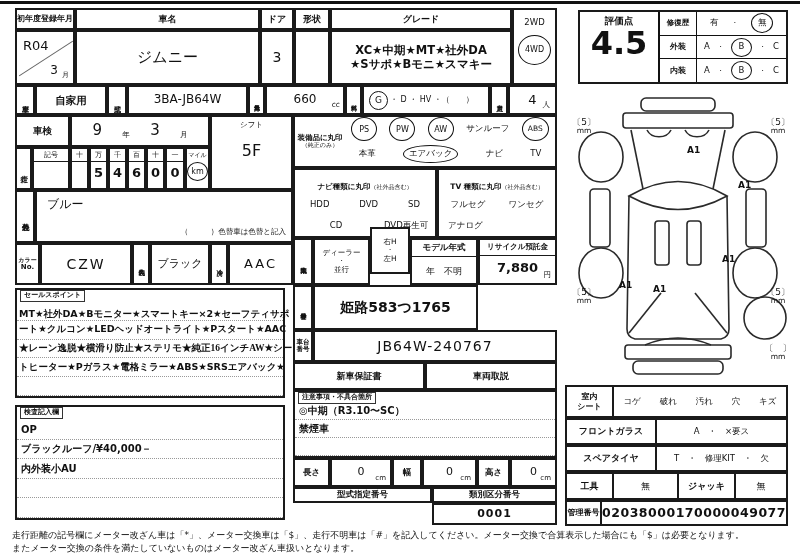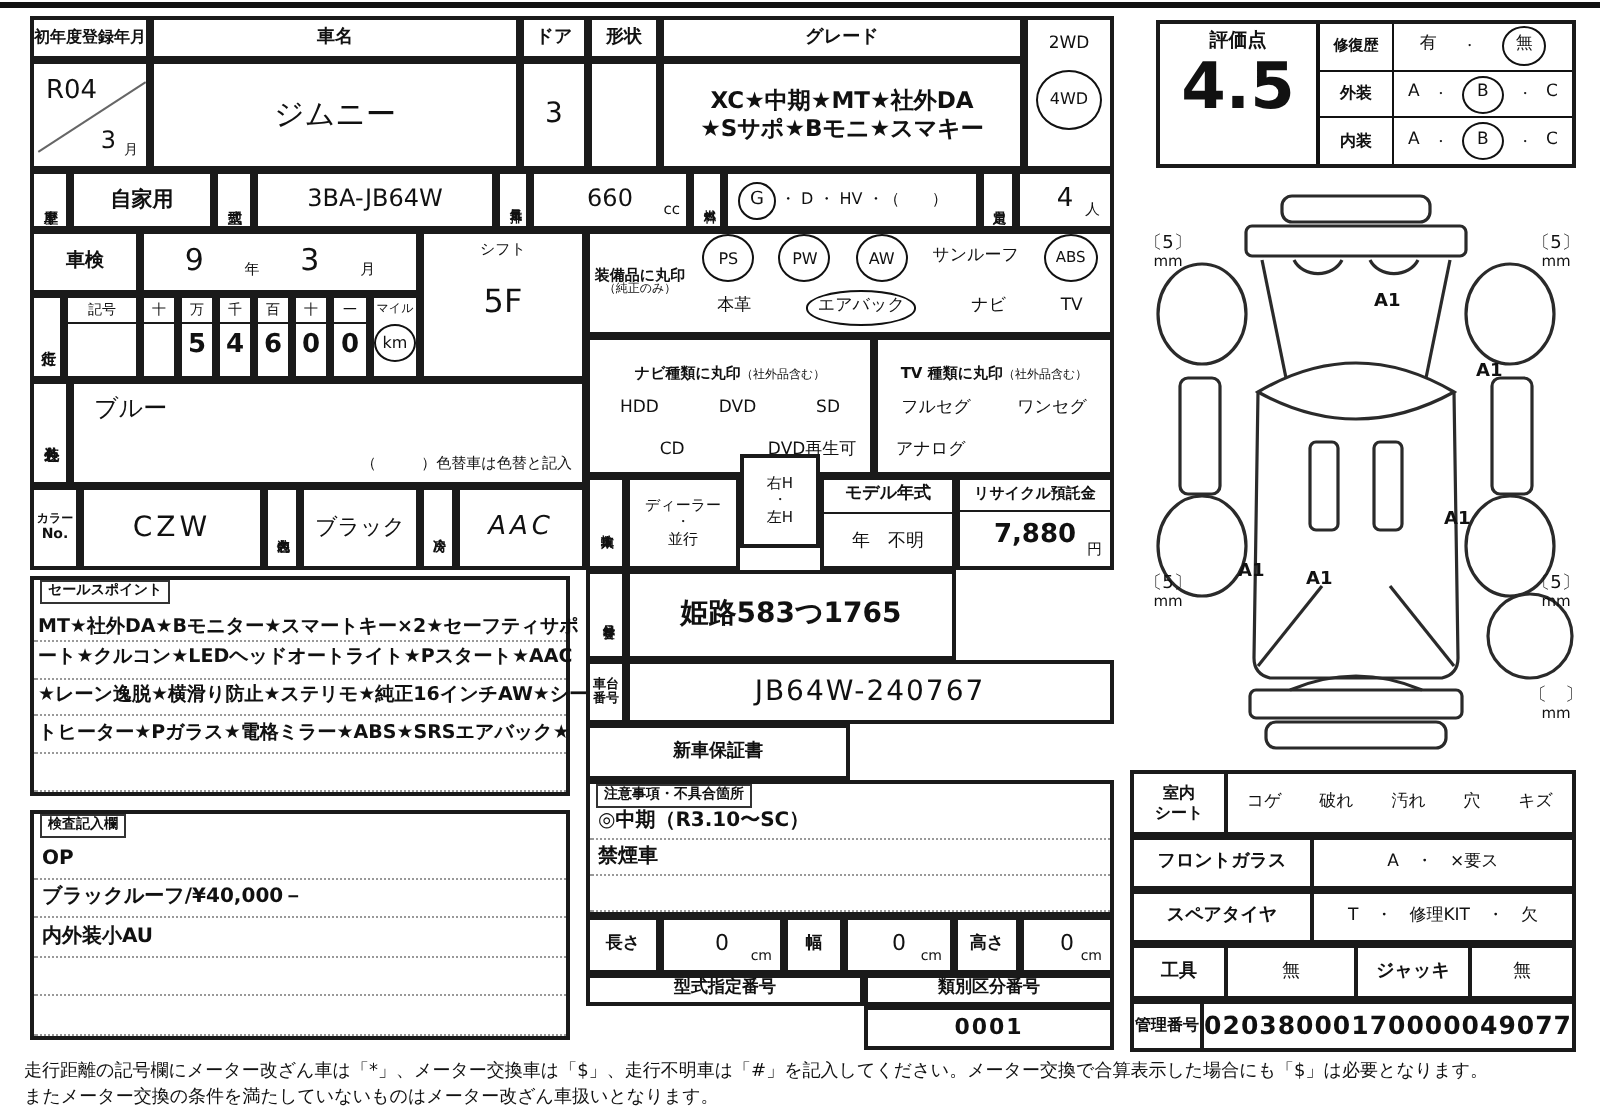--- a/index.html
+++ b/index.html
@@ -165,33 +165,33 @@
   <div class="cell" style="left:132px;top:243px;width:18px;height:42px;">
       <span class="vl b" style="font-size:6.5px;">内装色</span>
     </div>
   <div class="cell" style="left:150px;top:243px;width:60px;height:42px;">
       <span style="font-size:11px;">ブラック</span>
     </div>
   <div class="cell" style="left:210px;top:243px;width:18px;height:42px;">
       <span class="vl b" style="font-size:6.5px;">冷房</span>
     </div>
   <div class="cell" style="left:228px;top:243px;width:65px;height:42px;">
-      <span style="font-size:13px;letter-spacing:2px;font-style:italic;">AAC</span>
+      <span style="font-size:13px;letter-spacing:2px;">AAC</span>
     </div>
 
   <div class="cell col" style="left:15px;top:288px;width:270px;height:110px;justify-content:flex-start;align-items:stretch;text-align:left;">
     <span class="tab b">セールスポイント</span>
     <div class="dotr" style="margin-top:13px;height:17px;display:flex;align-items:flex-end;">
         <span class="b" style="font-size:9.5px;white-space:nowrap;padding-left:2px;">MT★社外DA★Bモニター★スマートキー×2★セーフティサポ</span>
       </div>
     <div class="dotr" style="height:18px;display:flex;align-items:center;">
         <span class="b" style="font-size:9.5px;white-space:nowrap;padding-left:2px;">ート★クルコン★LEDヘッドオートライト★Pスタート★AAC</span>
       </div>
     <div class="dotr" style="height:18px;display:flex;align-items:center;">
-        <span class="b" style="font-size:9.5px;white-space:nowrap;padding-left:2px;">★レーン逸脱★横滑り防止★ステリモ★純正16インチAW★シー</span>
+        <span class="b" style="font-size:9.5px;white-space:nowrap;padding-left:2px;font-family:Liberation Serif, serif;">★レーン逸脱★横滑り防止★ステリモ★純正16インチAW★シー</span>
       </div>
     <div class="dotr" style="height:18px;display:flex;align-items:center;">
         <span class="b" style="font-size:9.5px;white-space:nowrap;padding-left:2px;">トヒーター★Pガラス★電格ミラー★ABS★SRSエアバック★</span>
       </div>
     <div class="dotr" style="height:18px;"></div>
   </div>
 
   <div class="cell col" style="left:15px;top:405px;width:270px;height:115px;justify-content:flex-start;align-items:stretch;text-align:left;">
     <span class="tab b">検査記入欄</span>
     <div class="dotr" style="margin-top:14px;height:18px;display:flex;align-items:center;">
@@ -285,20 +285,23 @@
   <div class="cell col" style="left:293px;top:330px;width:20px;height:32px;">
     <span class="b" style="font-size:6.5px;">車台</span>
     <span class="b" style="font-size:6.5px;">番号</span>
   </div>
   <div class="cell" style="left:313px;top:330px;width:244px;height:32px;">
       <span style="font-size:14px;letter-spacing:1px;">JB64W-240767</span>
     </div>
 
   <div class="cell" style="left:293px;top:362px;width:132px;height:28px;">
       <span class="b" style="font-size:9px;">新車保証書</span>
+    </div>
+  <div class="cell" style="left:425px;top:362px;width:132px;height:28px;">
+      <span class="b" style="font-size:9px;">車両取説</span>
     </div>
 
   <div class="cell col" style="left:293px;top:390px;width:264px;height:68px;justify-content:flex-start;align-items:stretch;text-align:left;">
     <span class="tab b">注意事項・不具合箇所</span>
     <div class="dotr" style="margin-top:11px;height:16px;display:flex;align-items:center;">
         <span class="b" style="font-size:10px;padding-left:4px;">◎中期（R3.10〜SC）</span>
       </div>
     <div class="dotr" style="height:17px;display:flex;align-items:center;">
         <span class="b" style="font-size:10px;padding-left:4px;">禁煙車</span>
       </div>

